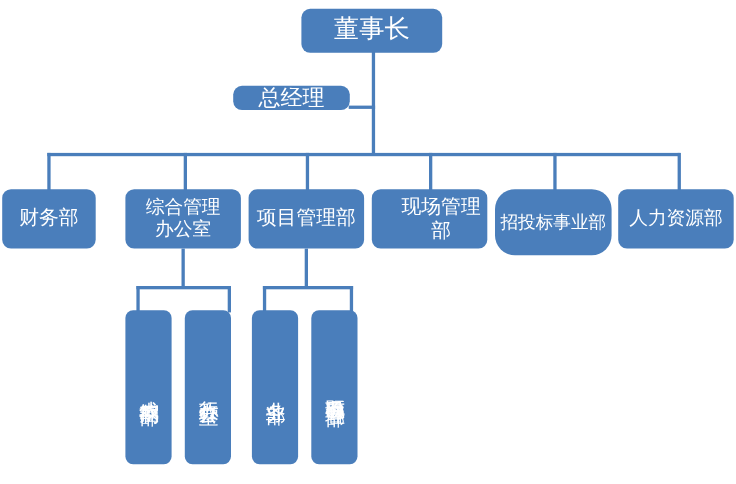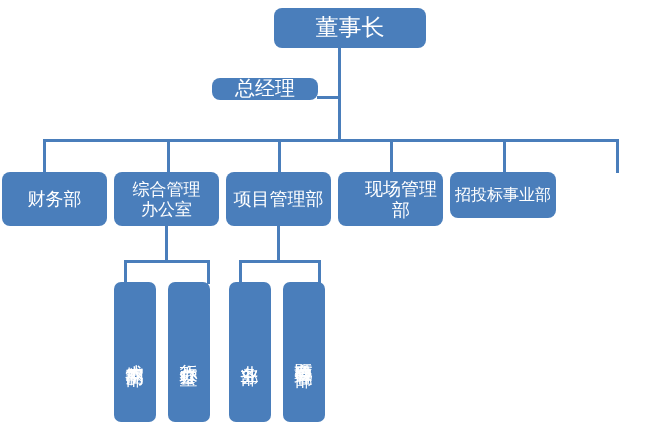--- a/index.html
+++ b/index.html
@@ -49,62 +49,65 @@
     z-index: 1;
   }
   .connector.v { width: 3px; }
   .connector.h { height: 3px; }
 </style>
 </head>
 <body>
 
 <div id="org-chart">
 
-  <div class="node" style="left:274px; top:8px; width:152px; height:40px; font-size:23px;">
+  <div class="node" style="left:274px; top:8px; width:128px; height:40px; font-size:23px;">
     <span class="label">董事长</span>
   </div>
 
   <div class="connector v" style="left:338px; top:47px; width:3px; height:94px;"></div>
 
   <div class="node" style="left:212px; top:78px; width:106px; height:22px; font-size:20px;">
     <span class="label">总经理</span>
   </div>
 
   <div class="connector h" style="left:317px; top:96px; width:24px; height:3px;"></div>
 
   <div class="connector h" style="left:43px; top:139px; width:575px; height:3px;"></div>
 
   <div class="connector v" style="left:43px; top:139px; width:3px; height:34px;"></div>
   <div class="connector v" style="left:167px; top:139px; width:3px; height:34px;"></div>
   <div class="connector v" style="left:278px; top:139px; width:3px; height:34px;"></div>
   <div class="connector v" style="left:390px; top:139px; width:3px; height:34px;"></div>
   <div class="connector v" style="left:503px; top:139px; width:3px; height:34px;"></div>
   <div class="connector v" style="left:616px; top:139px; width:3px; height:34px;"></div>
 
-  <div class="node" style="left:2px; top:172px; width:105px; height:54px; font-size:18px;text-align:right;">
+  <div class="node" style="left:2px; top:172px; width:85px; height:54px; font-size:18px;text-align:right;">
     <span class="label">财务部</span>
   </div>
 
   <div class="node" style="left:114px; top:172px; width:105px; height:54px; font-size:17px;">
     <span class="label">综合管理
 办公室</span>
   </div>
 
   <div class="node" style="left:226px; top:172px; width:105px; height:54px; font-size:18px;">
     <span class="label">项目管理部</span>
   </div>
 
   <div class="node" style="left:338px; top:172px; width:105px; height:54px; font-size:18px;padding-left:21px;">
     <span class="label">现场管理部</span>
   </div>
 
-  <div class="node" style="left:450px; top:172px; width:106px; height:46px; font-size:16px;">
+  <div class="node" style="left:450px; top:172px; width:106px; height:60px; font-size:16px;border-radius:18px;">
     <span class="label">招投标事业部</span>
   </div>
 
+  <div class="node" style="left:562px; top:172px; width:105px; height:54px; font-size:17px;">
+    <span class="label">人力资源部</span>
+  </div>
 
   <div class="connector v" style="left:165px; top:226px; width:3px; height:36px;"></div>
   <div class="connector h" style="left:124px; top:260px; width:86px; height:3px;"></div>
   <div class="connector v" style="left:124px; top:260px; width:3px; height:24px;"></div>
   <div class="connector v" style="left:207px; top:260px; width:3px; height:24px;"></div>
 
   <div class="node vertical" style="left:114px; top:282px; width:42px; height:140px; font-size:18px;">
     <span class="label">成本控制部</span>
   </div>
 

